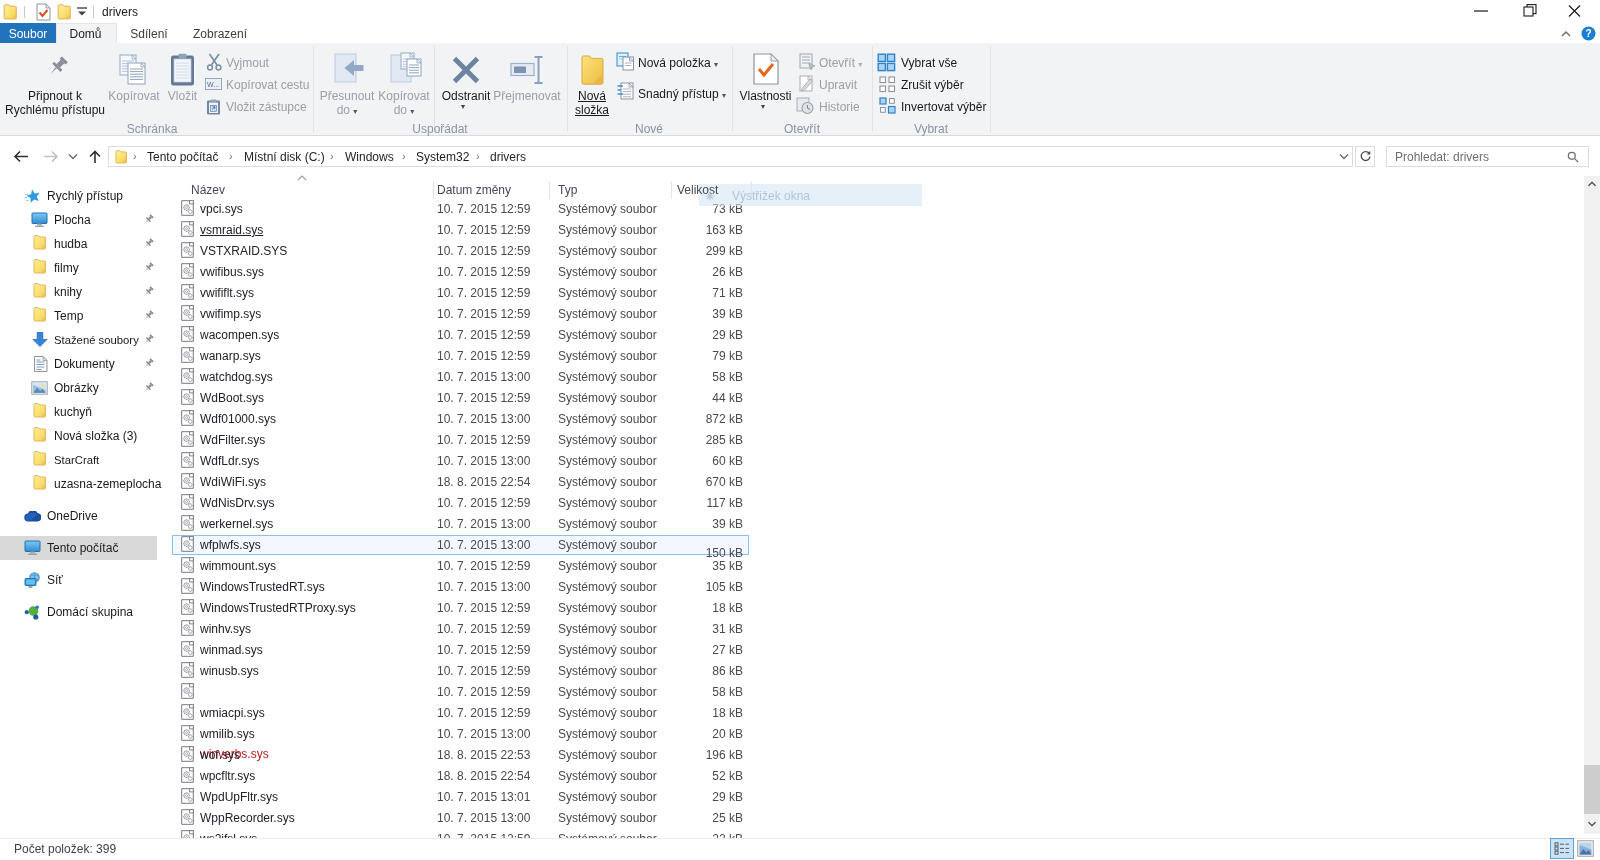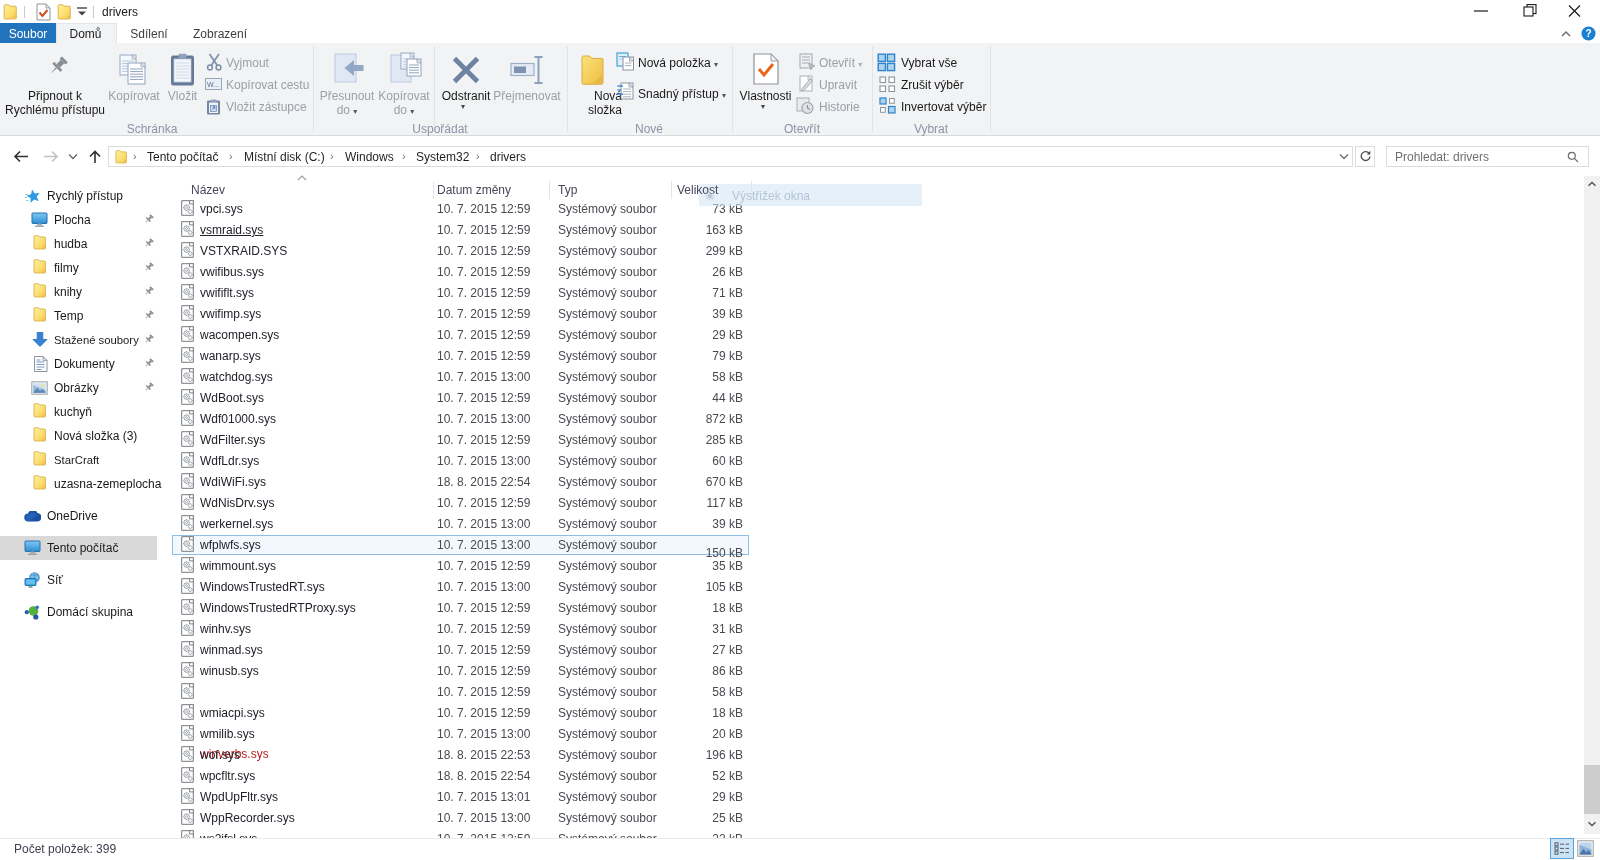--- a/index.html
+++ b/index.html
@@ -178,21 +178,21 @@
 <svg class="a" style="left:580px;top:53px" width="25" height="33" viewBox="0 0 25 33">
 <defs>
         <linearGradient id="bigf" x1="0" y1="0" x2="1" y2="1">
 <stop offset="0" stop-color="#fbe27c"></stop>
           <stop offset="1" stop-color="#edbd3f"></stop>
         </linearGradient>
       </defs>
 <path d="M2 4.4 q0-1.4 1.4-1.4 h6.2 l2.2 2.4 h9.8 q1.4 0 1.4 1.4 v23 q0 1.4-1.4 1.4 h-18.2 q-1.4 0-1.4-1.4 z" fill="url(#bigf)" stroke="#d8a93e" stroke-width="1"></path>
 <path d="M13 31 l10-10.5 v10.5 z" fill="#e8b644"></path>
 </svg>
-<div class="t" style="left:562px;top:89px;width:60px;text-align:right;">Nová<br>složka</div>
+<div class="t" style="left:562px;top:89px;width:60px;text-align:center;text-decoration:underline;">Nová<br>složka</div>
 <svg class="a" style="left:616px;top:52px" width="19" height="19" viewBox="0 0 19 19">
 <rect x="1" y="1" width="11" height="13" fill="#dff0fa" stroke="#4a9fd8" stroke-width="1.2"></rect>
 <line x1="3" y1="4.5" x2="10" y2="4.5" stroke="#4a9fd8" stroke-width="0.8"></line>
 <line x1="3" y1="7" x2="10" y2="7" stroke="#9ccdea" stroke-width="0.8"></line>
       <rect x="7" y="5" width="10.5" height="13" fill="#ffffff" stroke="#8a93a3" stroke-width="1"></rect>
       <path d="M13.5 5 l4 4 h-4 z" fill="#eef2f7" stroke="#8a93a3" stroke-width="0.8"></path>
       <line x1="9" y1="11.0" x2="15.5" y2="11.0" stroke="#aab3c0" stroke-width="1"></line>
       <line x1="9" y1="13.6" x2="15.5" y2="13.6" stroke="#aab3c0" stroke-width="1"></line>
     </svg>
 <div class="t" style="left:638px;top:56px;">Nová položka <span style="font-size:8px;color:#555">▾</span></div>

